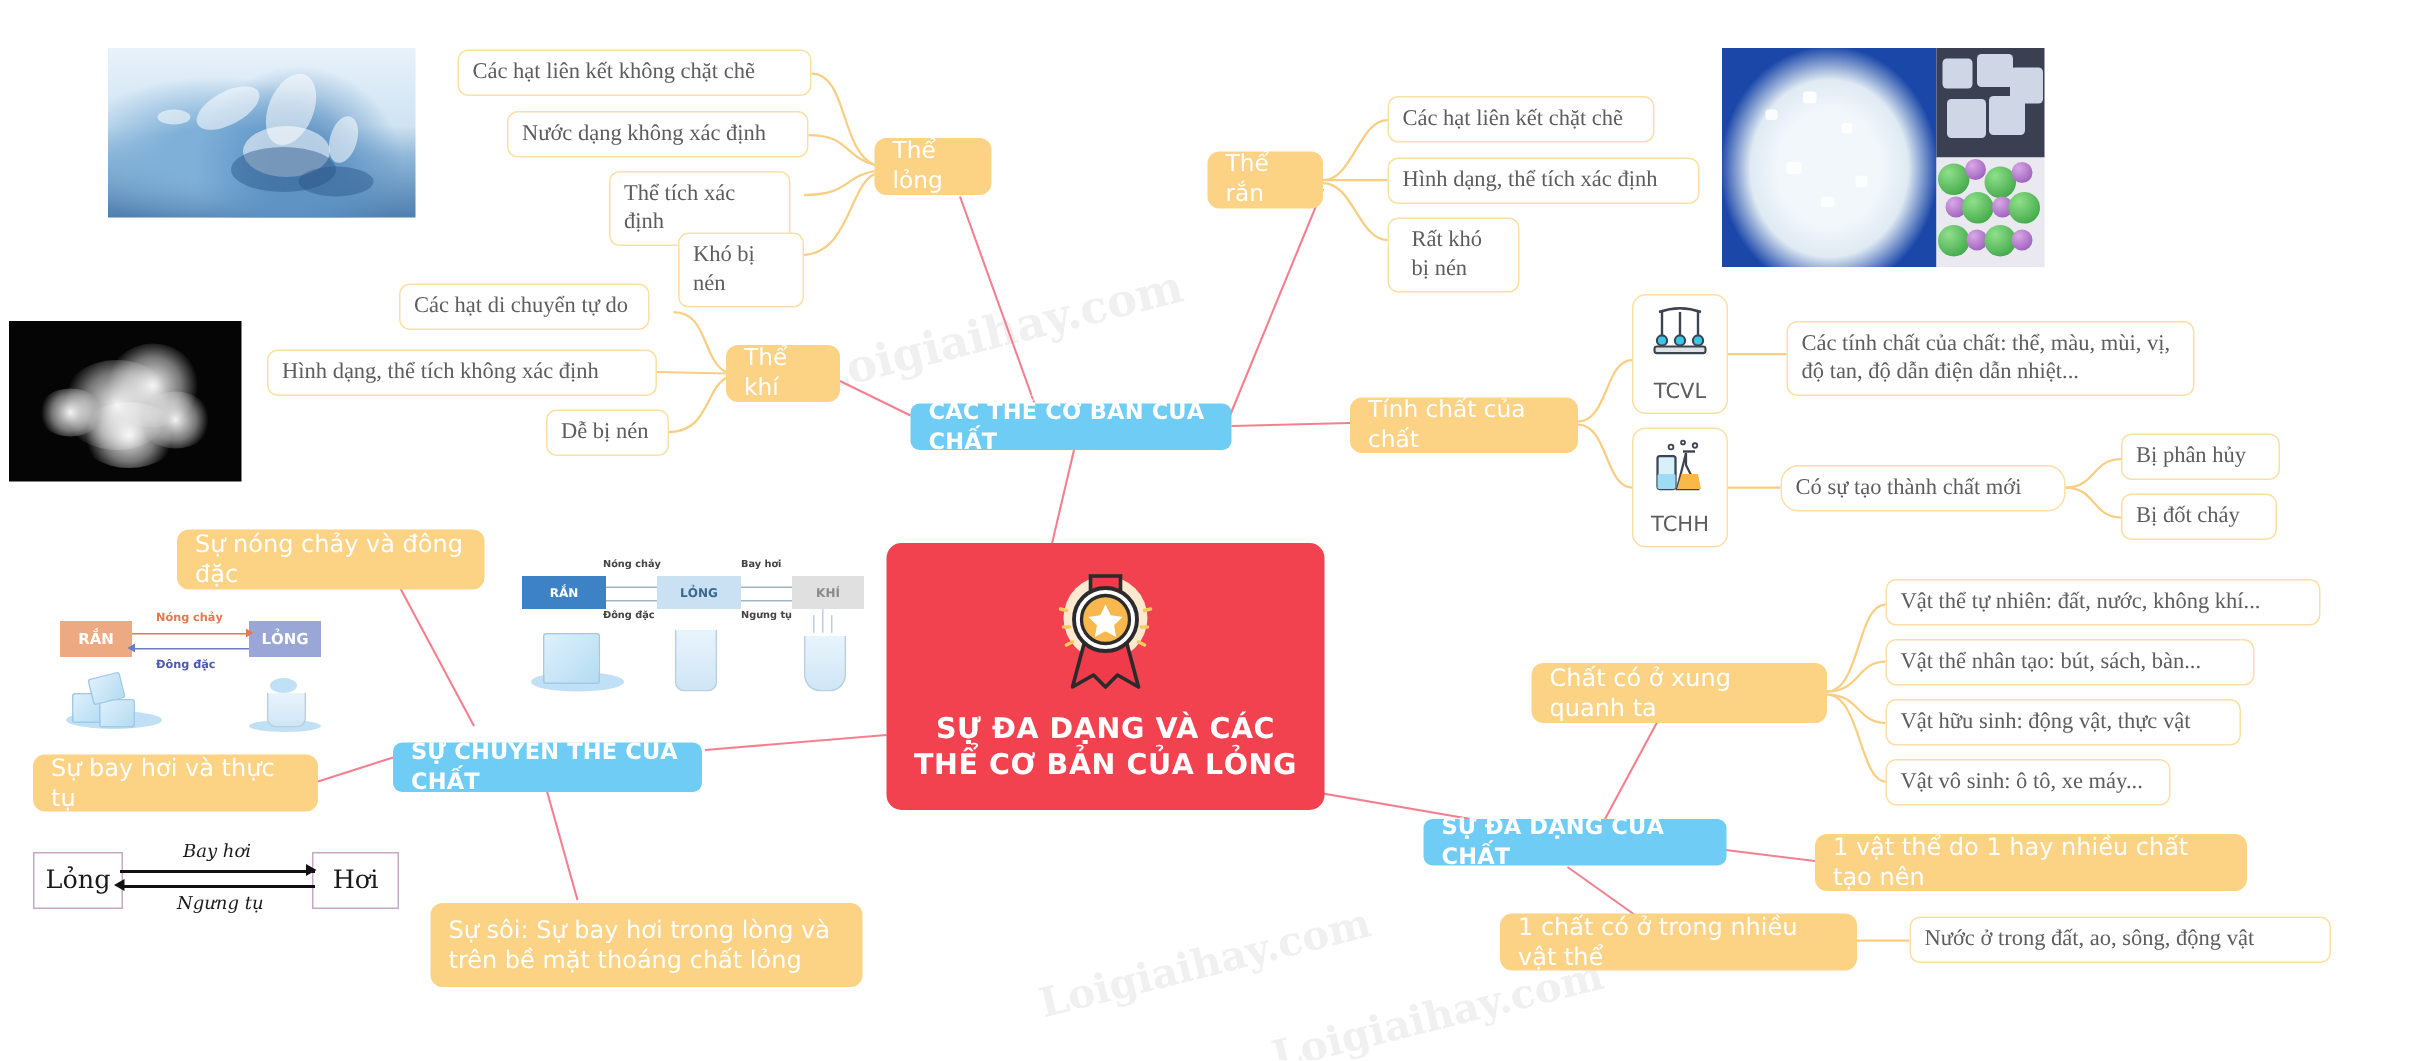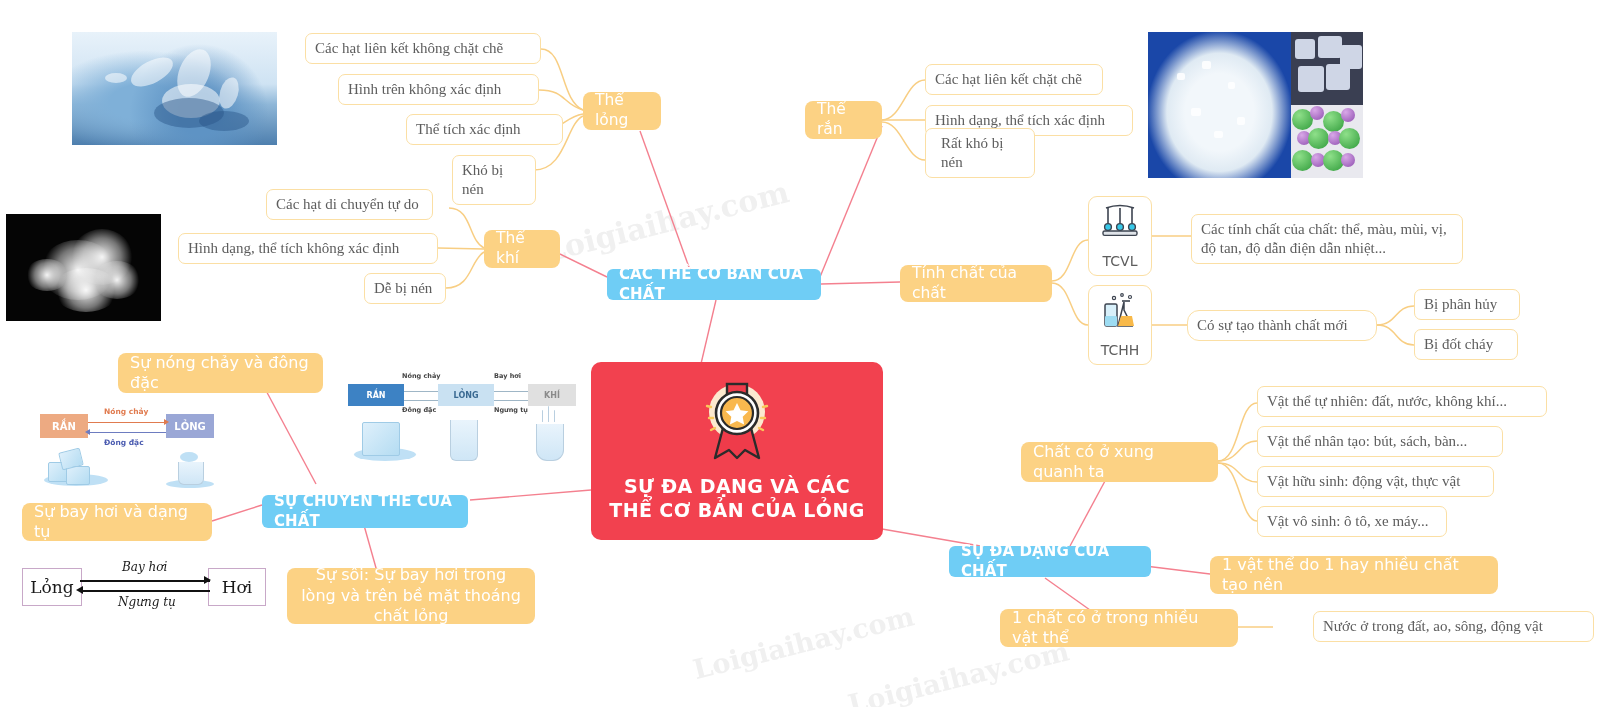--- a/index.html
+++ b/index.html
@@ -211,34 +211,34 @@
         <div class="at g1" style="left:66%;top:32%;width:21px;height:21px;"></div>
         <div class="at g1" style="left:2%;top:62%;width:21px;height:21px;"></div>
         <div class="at g2" style="left:28%;top:66%;width:14px;height:14px;"></div>
         <div class="at g1" style="left:44%;top:62%;width:21px;height:21px;"></div>
         <div class="at g2" style="left:70%;top:66%;width:14px;height:14px;"></div>
       </div>
     </div>
   </div>
 
   <div class="node leaf" style="left:305px;top:33px;width:236px;">Các hạt liên kết không chặt chẽ</div>
-  <div class="node leaf" style="left:338px;top:74px;width:201px;">Hình trên không xác định</div>
-  <div class="node leaf" style="left:406px;top:114px;width:157px;">Thể tích xác định</div>
+  <div class="node leaf" style="left:338px;top:74px;width:201px;">Nước dạng không xác định</div>
+  <div class="node leaf" style="left:406px;top:114px;width:121px;">Thể tích xác định</div>
   <div class="node leaf" style="left:452px;top:155px;width:84px;">Khó bị nén</div>
   <div class="node fill" style="left:583px;top:92px;width:78px;height:38px;justify-content:center;">Thể lỏng</div>
 
   <div class="node leaf" style="left:266px;top:189px;width:167px;">Các hạt di chuyển tự do</div>
   <div class="node leaf" style="left:178px;top:233px;width:260px;">Hình dạng, thể tích không xác định</div>
   <div class="node leaf" style="left:364px;top:273px;width:82px;">Dễ bị nén</div>
   <div class="node fill" style="left:484px;top:230px;width:76px;height:38px;justify-content:center;">Thể khí</div>
 
   <div class="node fill" style="left:805px;top:101px;width:77px;height:38px;justify-content:center;">Thể rắn</div>
   <div class="node leaf" style="left:925px;top:64px;width:178px;">Các hạt liên kết chặt chẽ</div>
   <div class="node leaf" style="left:925px;top:105px;width:208px;">Hình dạng, thể tích xác định</div>
-  <div class="node leaf" style="left:925px;top:128px;width:110px;padding-left:15px;">Rất khó bị nén</div>
+  <div class="node leaf" style="left:925px;top:145px;width:88px;padding-left:15px;">Rất khó bị nén</div>
 
   <div class="node blue" style="left:607px;top:269px;width:214px;height:31px;justify-content:center;">CÁC THỂ CƠ BẢN CỦA CHẤT</div>
 
   <div class="node fill" style="left:900px;top:265px;width:152px;height:37px;justify-content:center;">Tính chất của chất</div>
 
   <div class="node iconcard" style="left:1088px;top:196px;width:64px;height:80px;">
     <span style="height:38px;display:block;">
       <svg width="40" height="36" viewBox="0 0 40 36">
         <path d="M8 5 L8 22 M20 5 L20 22 M32 5 L32 22" stroke="#3d4450" stroke-width="1.6" fill="none"></path>
         <path d="M6 5 Q20 0 34 5" stroke="#3d4450" stroke-width="1.6" fill="none"></path>
@@ -315,34 +315,34 @@
 
     <div class="ice" style="left:126px;top:40px;width:52px;height:38px;">
       <div class="pud" style="left:2px;top:30px;width:48px;height:8px;"></div>
       <div class="glass" style="left:14px;top:12px;width:24px;height:22px;"></div>
       <div class="spl" style="left:16px;top:2px;width:18px;height:10px;border-radius:50%;background:#bfe0f5;position:absolute;"></div>
     </div>
   </div>
 
   <div class="node blue" style="left:262px;top:495px;width:206px;height:33px;justify-content:center;">SỰ CHUYỂN THỂ CỦA CHẤT</div>
 
-  <div class="node fill fill-lg" style="left:22px;top:503px;width:190px;height:38px;justify-content:center;">Sự bay hơi và dạng tụ</div>
+  <div class="node fill fill-lg" style="left:22px;top:503px;width:190px;height:38px;justify-content:center;">Sự bay hơi và thực tụ</div>
 
   <div class="lh" style="left:18px;top:558px;width:256px;height:62px;">
     <div class="lhbox" style="left:4px;top:10px;width:58px;height:36px;">Lỏng</div>
     <div class="lhbox" style="left:190px;top:10px;width:56px;height:36px;">Hơi</div>
     <div class="arr" style="left:62px;top:22px;width:130px;background:#111;height:1.6px;"></div>
     <div class="arr" style="left:62px;top:32px;width:130px;background:#111;height:1.6px;"></div>
     <div class="arrhead" style="left:186px;top:18px;border-left:7px solid #111;border-top:4.5px solid transparent;border-bottom:4.5px solid transparent;"></div>
     <div class="arrhead" style="left:58px;top:28px;border-right:7px solid #111;border-top:4.5px solid transparent;border-bottom:4.5px solid transparent;"></div>
     <div class="lhlbl" style="left:104px;top:2px;">Bay hơi</div>
     <div class="lhlbl" style="left:100px;top:37px;">Ngưng tụ</div>
   </div>
 
-  <div class="node fill fill-lg" style="left:287px;top:568px;width:248px;height:56px;text-align:center;">Sự sôi: Sự bay hơi trong lòng và trên bề mặt thoáng chất lỏng</div>
+  <div class="node fill fill-lg" style="left:287px;top:602px;width:288px;height:56px;">Sự sôi: Sự bay hơi trong lòng và trên bề mặt thoáng chất lỏng</div>
 
   <div class="pd" style="left:340px;top:362px;width:240px;height:100px;">
     <div class="pdbox" style="left:8px;top:22px;width:56px;height:22px;background:#3d82c4;color:#fff;">RẮN</div>
     <div class="pdbox" style="left:98px;top:22px;width:56px;height:22px;background:#c9e1f2;color:#3a6a92;">LỎNG</div>
     <div class="pdbox" style="left:188px;top:22px;width:48px;height:22px;background:#e0e0e0;color:#8a8a8a;">KHÍ</div>
     <div class="pdline" style="left:64px;top:29px;width:34px;background:#9fb6c6;"></div>
     <div class="pdline" style="left:64px;top:38px;width:34px;background:#9fb6c6;"></div>
     <div class="pdline" style="left:154px;top:29px;width:34px;background:#9fb6c6;"></div>
     <div class="pdline" style="left:154px;top:38px;width:34px;background:#9fb6c6;"></div>
     <div class="pdlbl" style="left:62px;top:10px;color:#444;">Nóng chảy</div>
@@ -367,15 +367,15 @@
   <div class="node leaf" style="left:1257px;top:386px;width:290px;">Vật thể tự nhiên: đất, nước, không khí...</div>
   <div class="node leaf" style="left:1257px;top:426px;width:246px;">Vật thể nhân tạo: bút, sách, bàn...</div>
   <div class="node leaf" style="left:1257px;top:466px;width:237px;">Vật hữu sinh: động vật, thực vật</div>
   <div class="node leaf" style="left:1257px;top:506px;width:190px;">Vật vô sinh: ô tô, xe máy...</div>
 
   <div class="node blue" style="left:949px;top:546px;width:202px;height:31px;justify-content:center;">SỰ ĐA DẠNG CỦA CHẤT</div>
 
   <div class="node fill fill-lg" style="left:1210px;top:556px;width:288px;height:38px;justify-content:center;">1 vật thể do 1 hay nhiều chất tạo nên</div>
 
   <div class="node fill fill-lg" style="left:1000px;top:609px;width:238px;height:38px;justify-content:center;">1 chất có ở trong nhiều vật thể</div>
-  <div class="node leaf" style="left:1273px;top:611px;width:281px;margin-left:40px;">Nước ở trong đất, ao, sông, động vật</div>
+  <div class="node leaf" style="left:1273px;top:611px;width:281px;">Nước ở trong đất, ao, sông, động vật</div>
 
 </div>
 
 </body></html>

